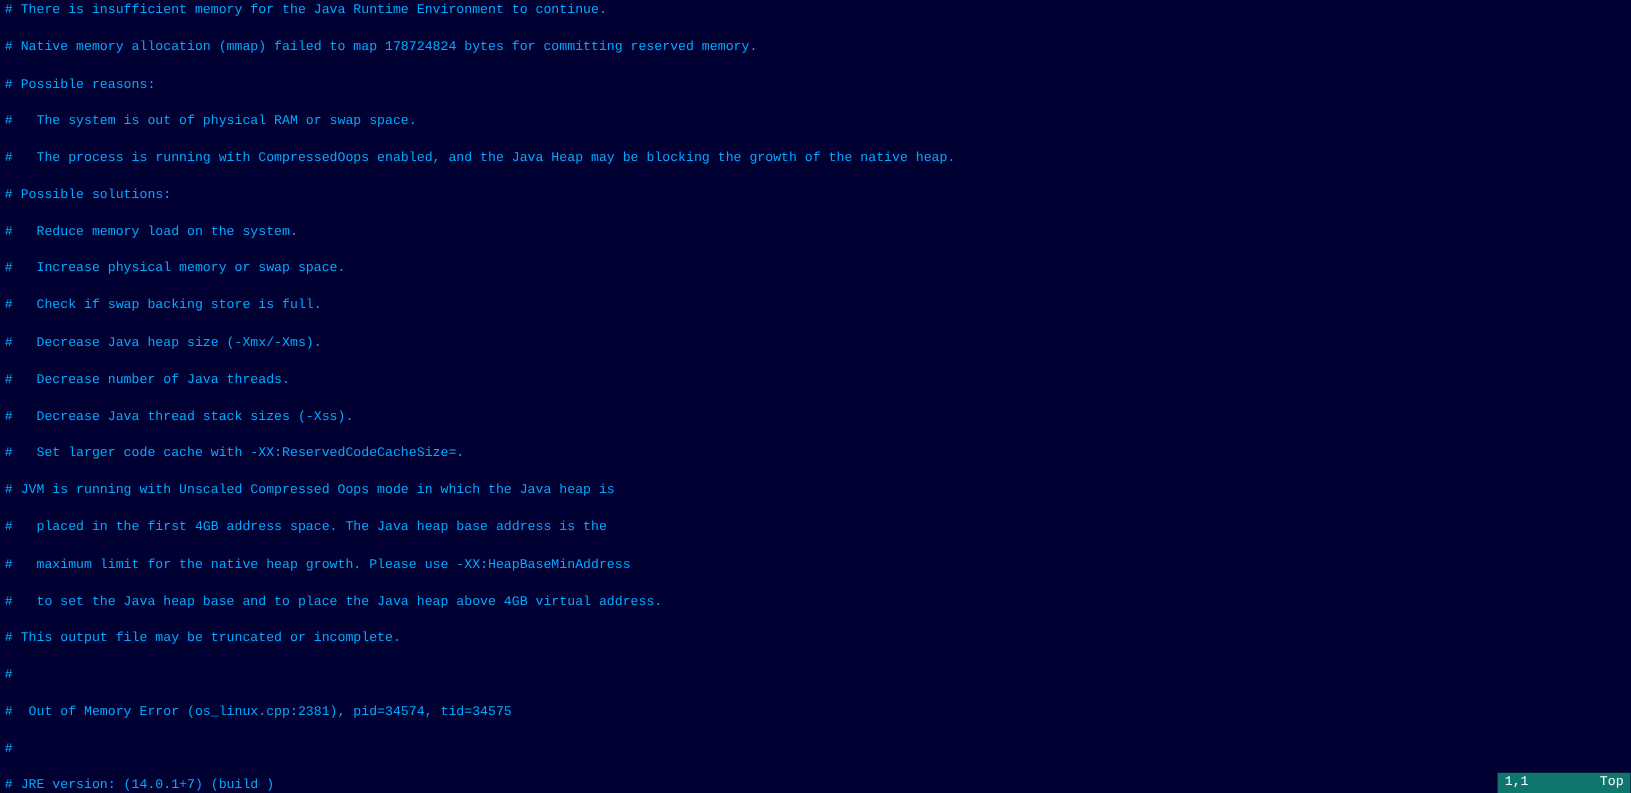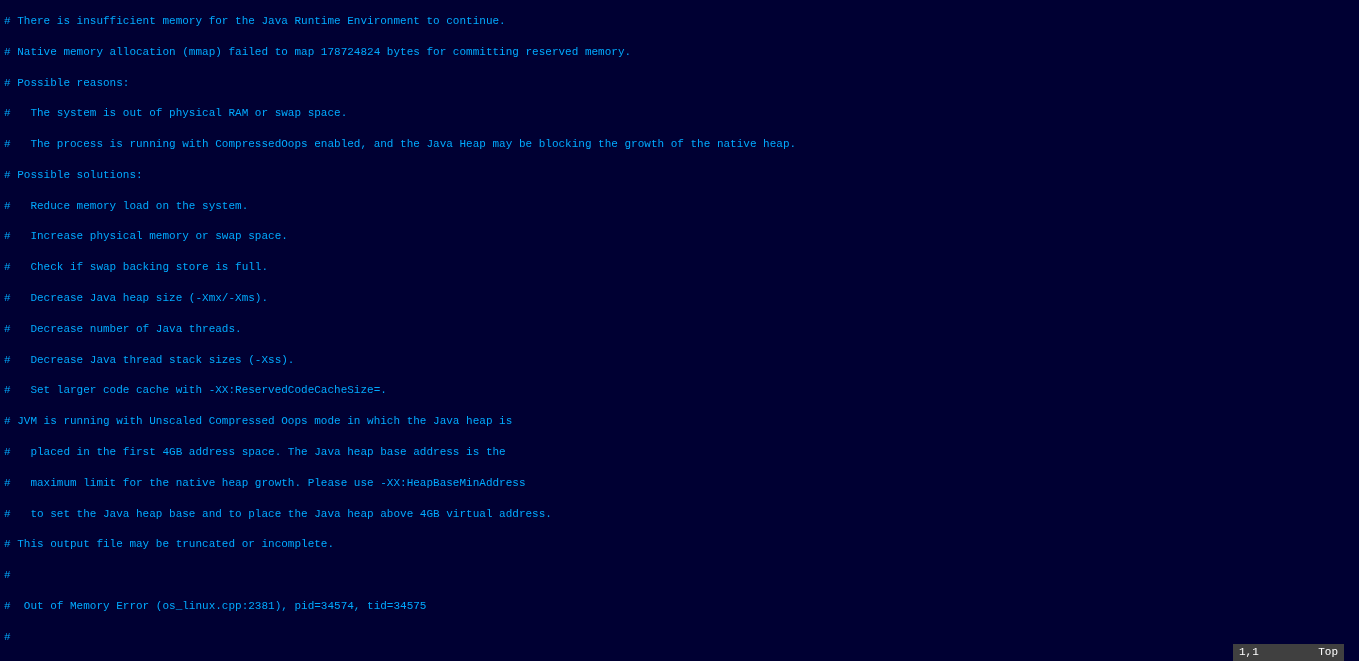--- a/index.html
+++ b/index.html
@@ -15,39 +15,39 @@
       line-height: 1.4;
       width: 1359px;
       height: 661px;
       overflow: hidden;
       position: relative;
     }
     #terminal {
       width: 100%;
       height: 100%;
       background-color: #000033;
-      padding: 14px 4px;
+      padding: 2px 4px;
       overflow: hidden;
       position: relative;
     }
     .line {
       white-space: pre;
       display: block;
     }
     .hash-line {
       color: #00aaff;
     }
     .normal-line {
       color: #00aaff;
     }
     .status-bar {
       position: absolute;
       bottom: 0;
-      right: 15px;
-      background-color: #404040;
+      right: 0;
+      background-color: #0f766e;
       color: #ffffff;
       padding: 1px 6px;
       font-size: 11px;
     }
   </style>
 </head>
 <body>
 
 <div id="terminal">
   <div id="content"><span class="line hash-line"># There is insufficient memory for the Java Runtime Environment to continue.</span><br><span class="line hash-line"># Native memory allocation (mmap) failed to map 178724824 bytes for committing reserved memory.</span><br><span class="line hash-line"># Possible reasons:</span><br><span class="line hash-line">#   The system is out of physical RAM or swap space.</span><br><span class="line hash-line">#   The process is running with CompressedOops enabled, and the Java Heap may be blocking the growth of the native heap.</span><br><span class="line hash-line"># Possible solutions:</span><br><span class="line hash-line">#   Reduce memory load on the system.</span><br><span class="line hash-line">#   Increase physical memory or swap space.</span><br><span class="line hash-line">#   Check if swap backing store is full.</span><br><span class="line hash-line">#   Decrease Java heap size (-Xmx/-Xms).</span><br><span class="line hash-line">#   Decrease number of Java threads.</span><br><span class="line hash-line">#   Decrease Java thread stack sizes (-Xss).</span><br><span class="line hash-line">#   Set larger code cache with -XX:ReservedCodeCacheSize=.</span><br><span class="line hash-line"># JVM is running with Unscaled Compressed Oops mode in which the Java heap is</span><br><span class="line hash-line">#   placed in the first 4GB address space. The Java heap base address is the</span><br><span class="line hash-line">#   maximum limit for the native heap growth. Please use -XX:HeapBaseMinAddress</span><br><span class="line hash-line">#   to set the Java heap base and to place the Java heap above 4GB virtual address.</span><br><span class="line hash-line"># This output file may be truncated or incomplete.</span><br><span class="line hash-line">#</span><br><span class="line hash-line">#  Out of Memory Error (os_linux.cpp:2381), pid=34574, tid=34575</span><br><span class="line hash-line">#</span><br><span class="line hash-line"># JRE version: (14.0.1+7) (build )</span><br><br><br><span class="line normal-line"></span><br><br><span class="line normal-line"></span><br><br><span class="line normal-line"></span><br><br><br><span class="line normal-line"></span><br><br><span class="line normal-line"></span><br><br><span class="line normal-line"></span><br><br><br><br><br><br><br><br><br><br><br><br></div>

